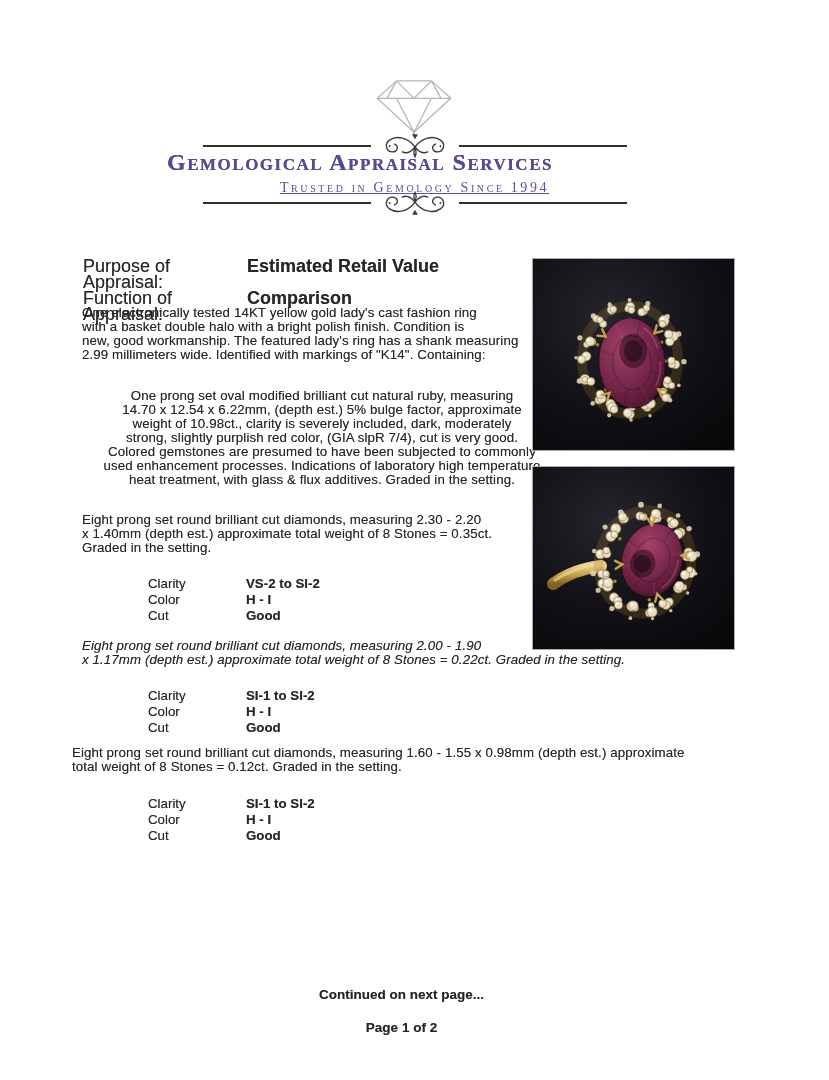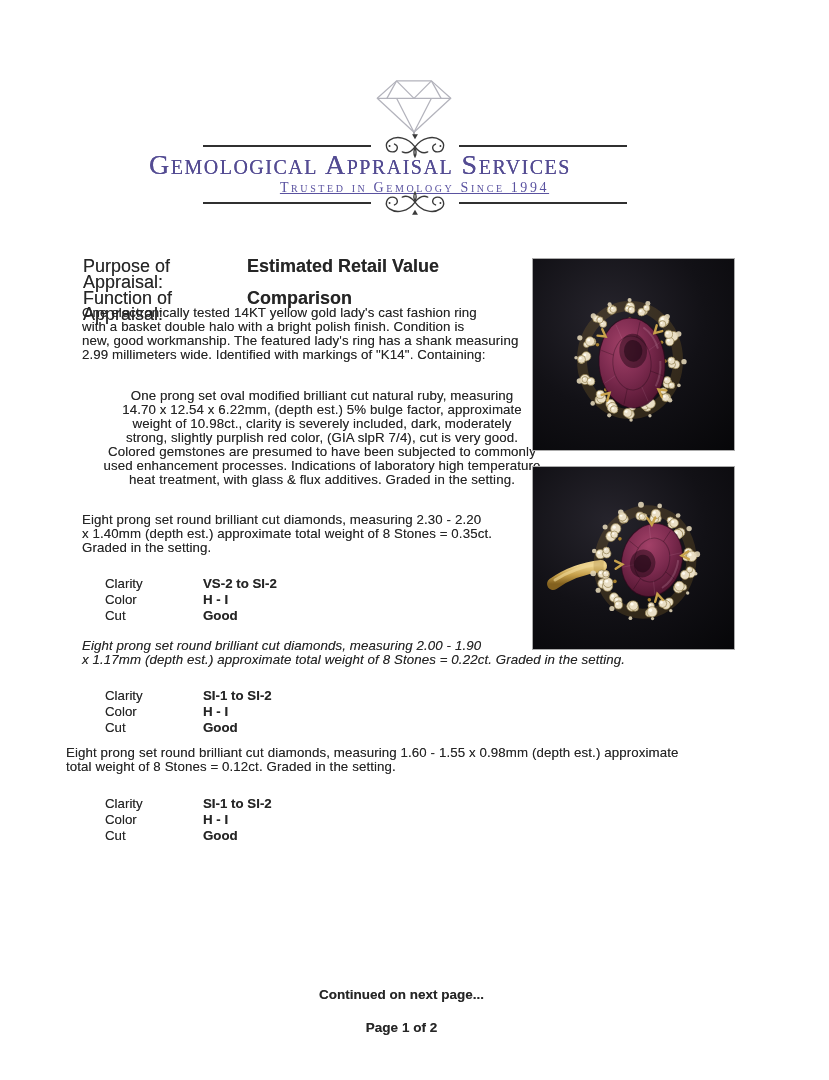--- a/index.html
+++ b/index.html
@@ -8,47 +8,47 @@
 
   
   .logo-diamond{position:absolute;left:371px;top:78px;width:86px;height:60px;}
   .rule{position:absolute;left:203px;width:424px;height:26px;display:flex;align-items:center;}
   .rule-top{top:133px;}
   .rule-bottom{top:190px;}
   .rule-line{flex:1;height:0;border-top:2px solid #303030;}
   .flourish{width:88px;height:26px;flex:0 0 auto;}
   .flip-v{transform:scaleY(-1);}
   .company-name{position:absolute;left:0;top:149px;width:720px;text-align:center;
-    font-family:"Liberation Serif",serif;font-variant:small-caps;font-size:28px;
-    letter-spacing:1.5px;color:#544c93;font-weight:400;text-shadow:0 0 .6px #544c93;}
+    font-family:"Liberation Serif",serif;font-variant:small-caps;font-size:24px;
+    letter-spacing:1.5px;color:#544c93;font-weight:700;text-shadow:0 0 .6px #544c93;}
   .tagline{position:absolute;left:0;top:180px;width:829px;text-align:center;
     font-family:"Liberation Serif",serif;font-variant:small-caps;font-size:14px;
     letter-spacing:2.6px;color:#5a52a0;font-weight:500;text-decoration:underline;}
 
   
   .para{position:absolute;font-size:13.3px;line-height:14px;white-space:pre-line;
         letter-spacing:.1px;text-shadow:0 0 .5px rgba(55,55,55,.55);}
   .meta{position:absolute;left:83px;top:258px;font-size:18px;line-height:16px;
         text-shadow:0 0 .5px rgba(55,55,55,.55);}
   .meta-row{display:flex;}
   .meta-label{width:155px;}
   .meta-value{font-weight:bold;padding-left:9px;}
   .gtable{position:absolute;left:105px;font-size:13.3px;line-height:15.9px;
         text-shadow:0 0 .5px rgba(55,55,55,.55);}
   .grow{display:flex;}
-  .glabel{width:98px;}
+  .glabel{width:98px;margin-left:43px;}
   .gvalue{font-weight:bold;}
 
   #para-ring{left:82px;top:306px;width:480px;}
   #para-ruby{left:82px;top:389px;width:480px;text-align:center;}
   #para-d1{left:82px;top:513px;width:480px;}
   #table-1{top:576px;}
   #para-d2{left:82px;top:639px;width:690px;font-style:italic;}
   #table-2{top:688px;}
-  #para-d3{left:66px;top:746px;width:690px;}
+  #para-d3{left:72px;top:746px;width:690px;}
   #table-3{top:796px;}
 
   
   .photo{position:absolute;display:block;border:1px solid #ababab;background:#0a0a0c;}
   #photo1{left:532px;top:258px;}
   #photo2{left:532px;top:466px;}
 
   
   .footer-line{position:absolute;left:0;width:803px;text-align:center;font-weight:bold;
         font-size:13.5px;text-shadow:0 0 .5px rgba(55,55,55,.55);}

